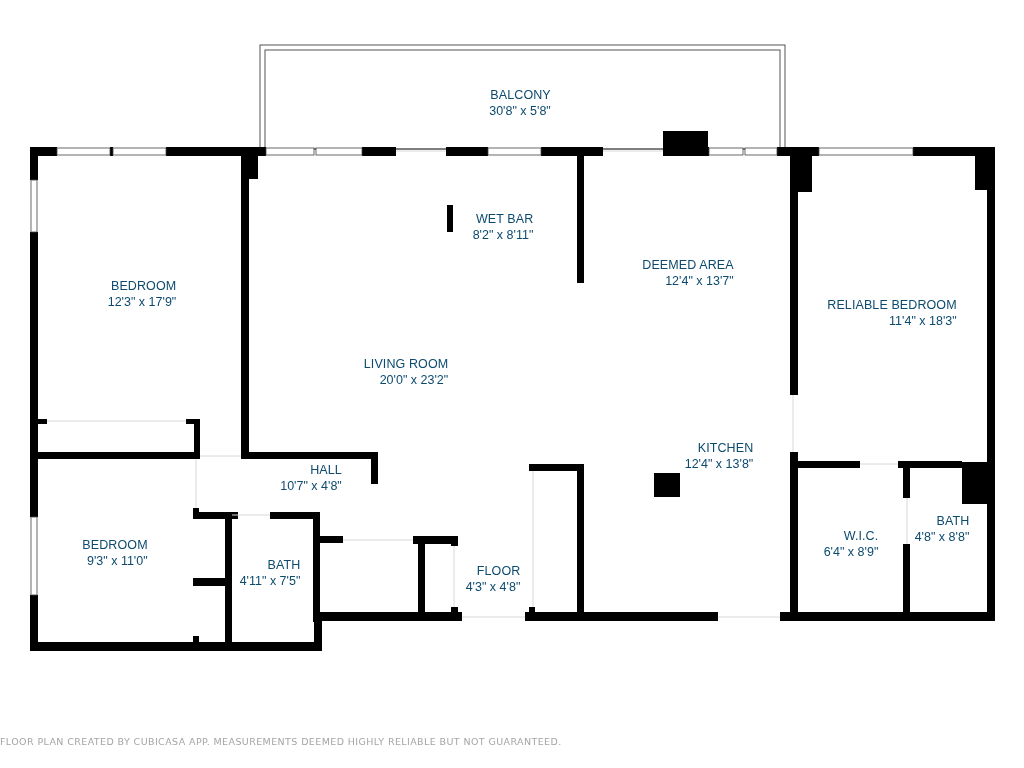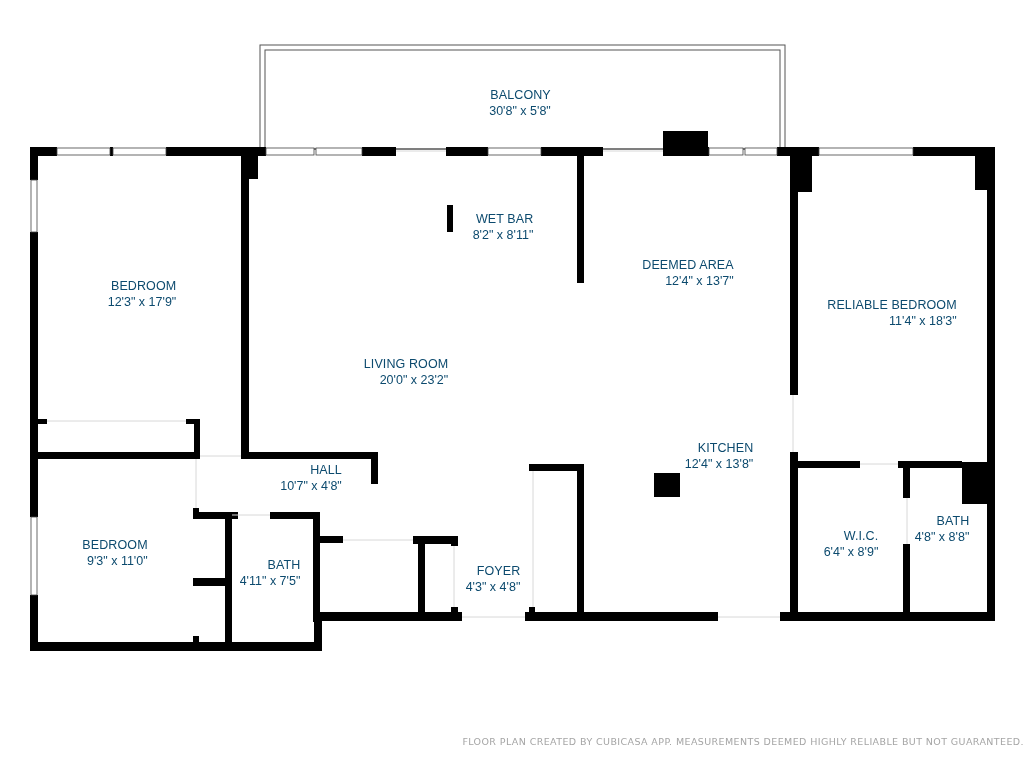--- a/index.html
+++ b/index.html
@@ -1,21 +1,21 @@
 <!DOCTYPE html>
 <html><head>
 <meta charset="utf-8">
 <style>
   html, body { margin: 0; padding: 0; background: #ffffff; }
   body { width: 1024px; height: 768px; position: relative; overflow: hidden; font-family: "Liberation Sans", sans-serif; }
   #plan { position: absolute; left: 0; top: 0; width: 1024px; height: 768px; }
   .room-label { position: absolute; text-align: right; color: #0c4a6e; font-size: 12.5px; line-height: 16px; transform: translate(-50%, -50%); white-space: nowrap; }
   .room-label .name { display: block; letter-spacing: 0.1px; }
   .room-label .dim { display: block; }
-  .footer { position: absolute; left: 0; width: 1024px; top: 736px; text-align: right; font-size: 9.5px; color: #a5a5a5; letter-spacing: 0.4px; font-family: "DejaVu Sans", sans-serif; }
+  .footer { position: absolute; left: 0; width: 1024px; top: 736px; text-align: left; font-size: 9.5px; color: #a5a5a5; letter-spacing: 0.4px; font-family: "DejaVu Sans", sans-serif; }
 </style>
 </head>
 <body>
 
 <svg id="plan" viewBox="0 0 1024 768" xmlns="http://www.w3.org/2000/svg">
 
   <g fill="none" stroke="#555" stroke-width="1">
     <rect x="260" y="45" width="525" height="104"></rect>
     <rect x="265" y="50" width="515" height="99"></rect>
   </g>
@@ -157,21 +157,21 @@
 </div>
 <div class="room-label" style="left:115px; top:553px;">
   <span class="name">BEDROOM</span>
   <span class="dim">9'3" x 11'0"</span>
 </div>
 <div class="room-label" style="left:270px; top:573px;">
   <span class="name">BATH</span>
   <span class="dim">4'11" x 7'5"</span>
 </div>
 <div class="room-label" style="left:493px; top:579px;">
-  <span class="name">FOYER</span>
+  <span class="name">FLOOR</span>
   <span class="dim">4'3" x 4'8"</span>
 </div>
 <div class="room-label" style="left:851px; top:544px;">
   <span class="name">W.I.C.</span>
   <span class="dim">6'4" x 8'9"</span>
 </div>
 <div class="room-label" style="left:942px; top:529px;">
   <span class="name">BATH</span>
   <span class="dim">4'8" x 8'8"</span>
 </div>

